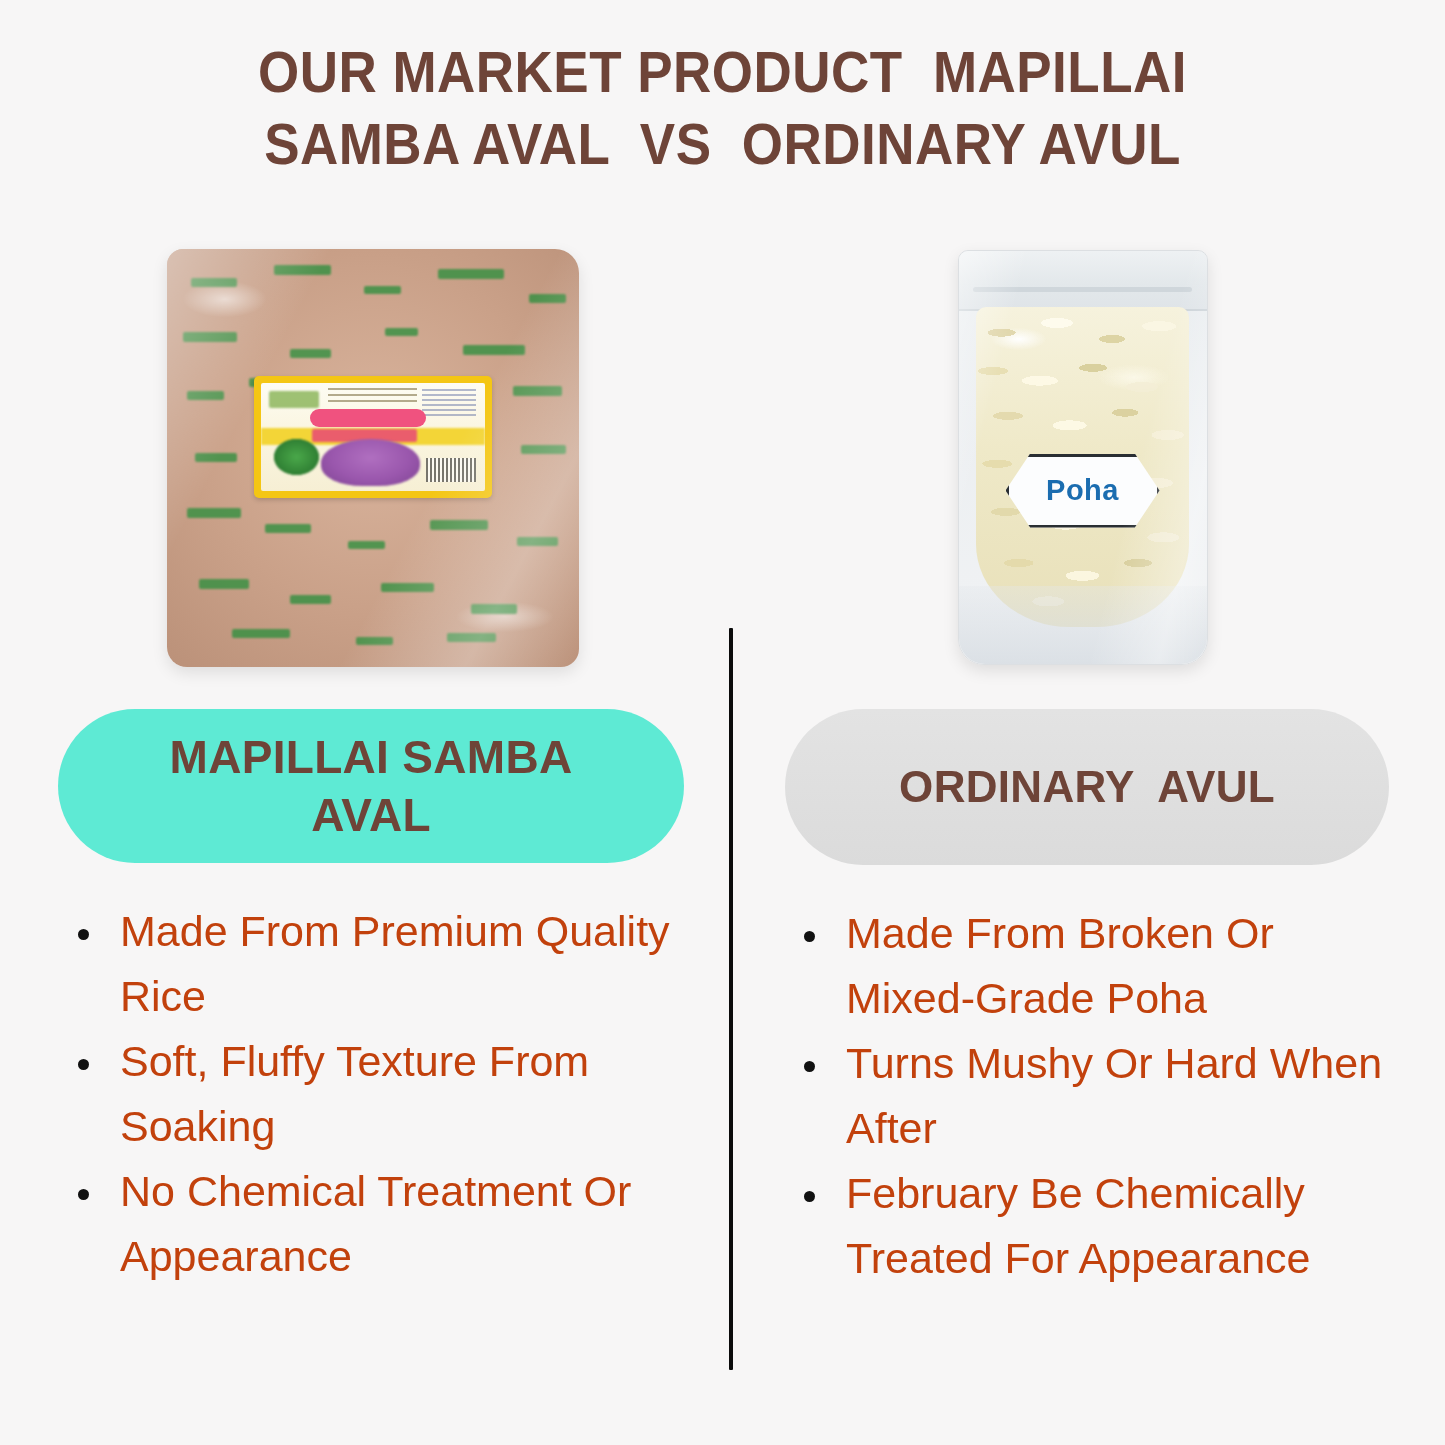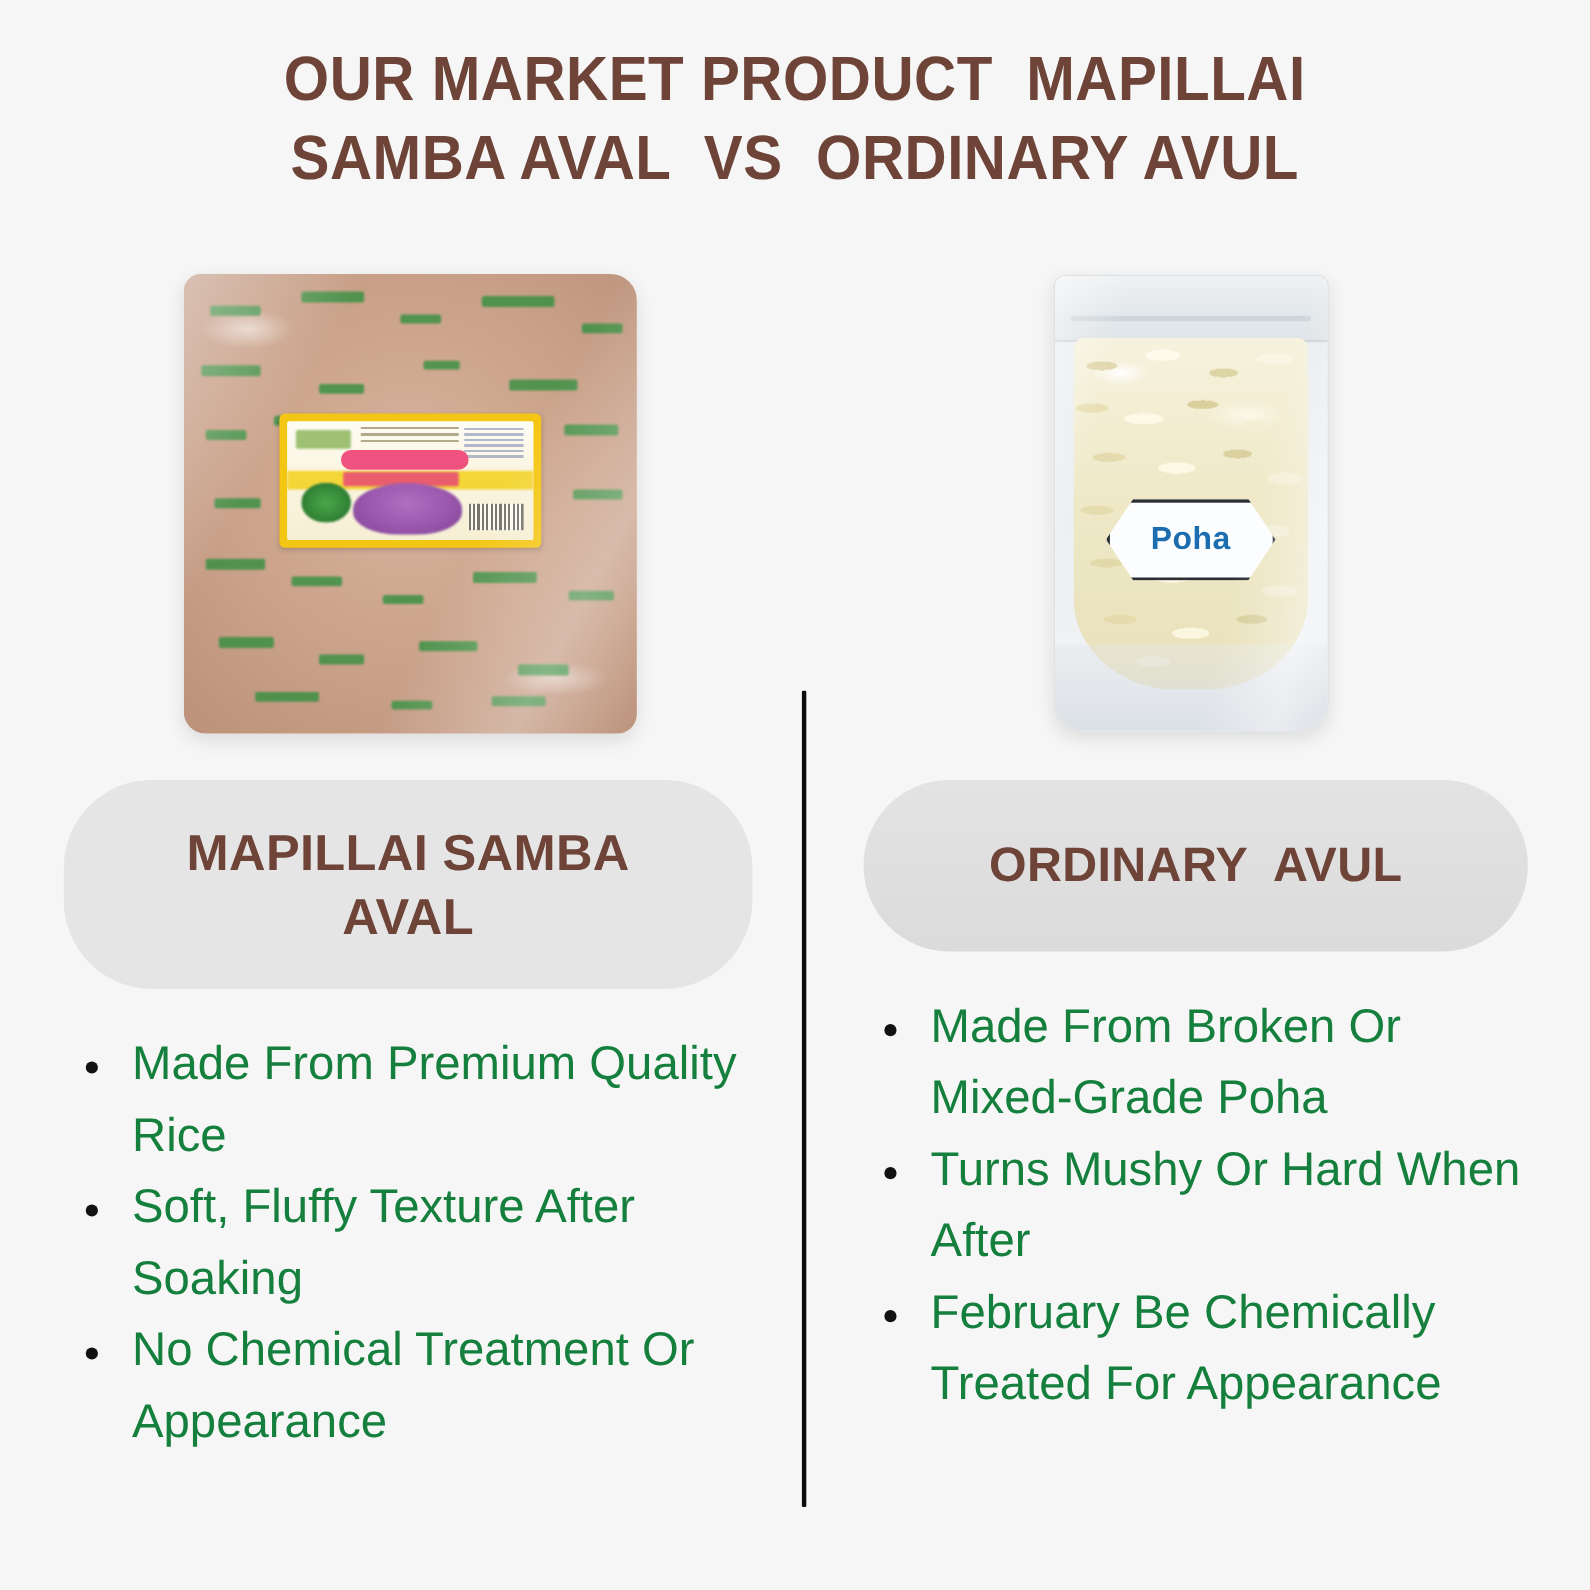--- a/index.html
+++ b/index.html
@@ -304,22 +304,22 @@
     display: flex;
     align-items: center;
     justify-content: center;
     text-align: center;
     border-radius: 80px;
     box-sizing: border-box;
     padding: 10px 30px;
   }
   .pill-green {
     width: 626px;
-    height: 190px;
-    background: #e5e5e5;
+    height: 154px;
+    background: #5eead4;
     margin-left: 18px;
   }
   .pill-gray {
     width: 604px;
     height: 156px;
     background: linear-gradient(180deg, #E3E3E3 0%, #DBDBDB 100%);
     margin-left: 25px;
     justify-content: center;
   }
   .pill span {
@@ -337,21 +337,21 @@
   ul.feature-list {
     list-style: none;
     margin: 36px 0 0 0;
     padding: 0;
   }
   .col-left ul.feature-list  { margin-left: 22px; width: 640px; }
   .col-right ul.feature-list { margin-left: 28px; width: 615px; }
 
   ul.feature-list li {
     position: relative;
-    color: #15803d;
+    color: #c2410c;
     font-family: "Liberation Sans Narrow", "Liberation Sans", sans-serif;
     font-size: 43px;
     line-height: 65px;
     padding-left: 58px;
     margin-bottom: 0;
   }
   ul.feature-list li::before {
     content: "";
     position: absolute;
     left: 16px;
@@ -422,21 +422,21 @@
     </div>
   </div>
 
   <div class="pill pill-green">
     <span>MAPILLAI SAMBA
 AVAL</span>
   </div>
 
   <ul class="feature-list">
     <li>Made From Premium Quality Rice</li>
-    <li>Soft, Fluffy Texture After Soaking</li>
+    <li>Soft, Fluffy Texture From Soaking</li>
     <li>No Chemical Treatment Or Appearance</li>
   </ul>
 </div>
 
 <div class="col col-right">
 
   <div class="photo-area">
     <div class="pouch">
       <div class="ziptop"></div>
       <div class="contents">

